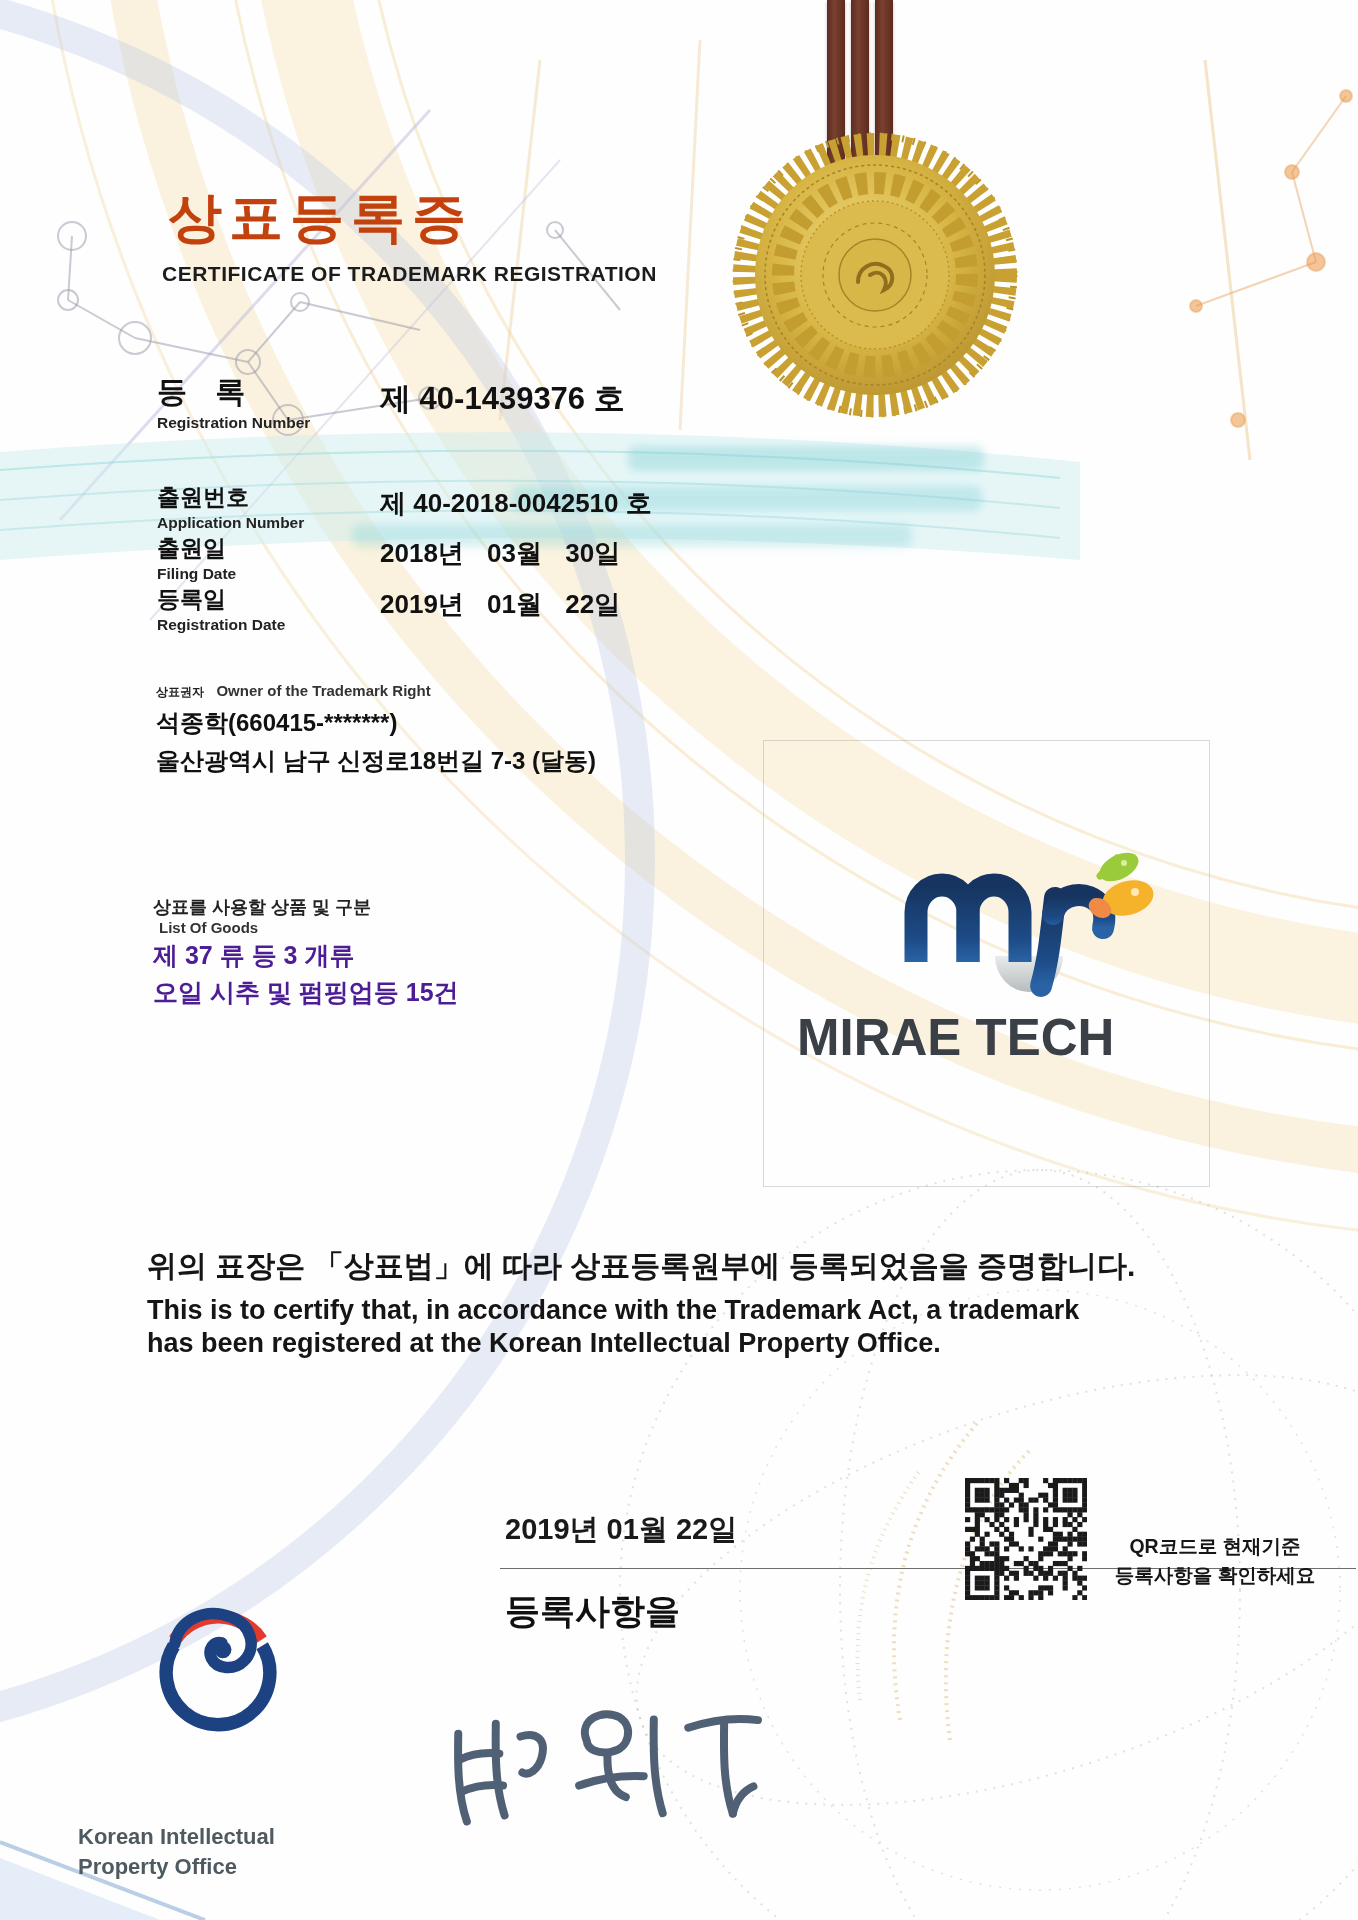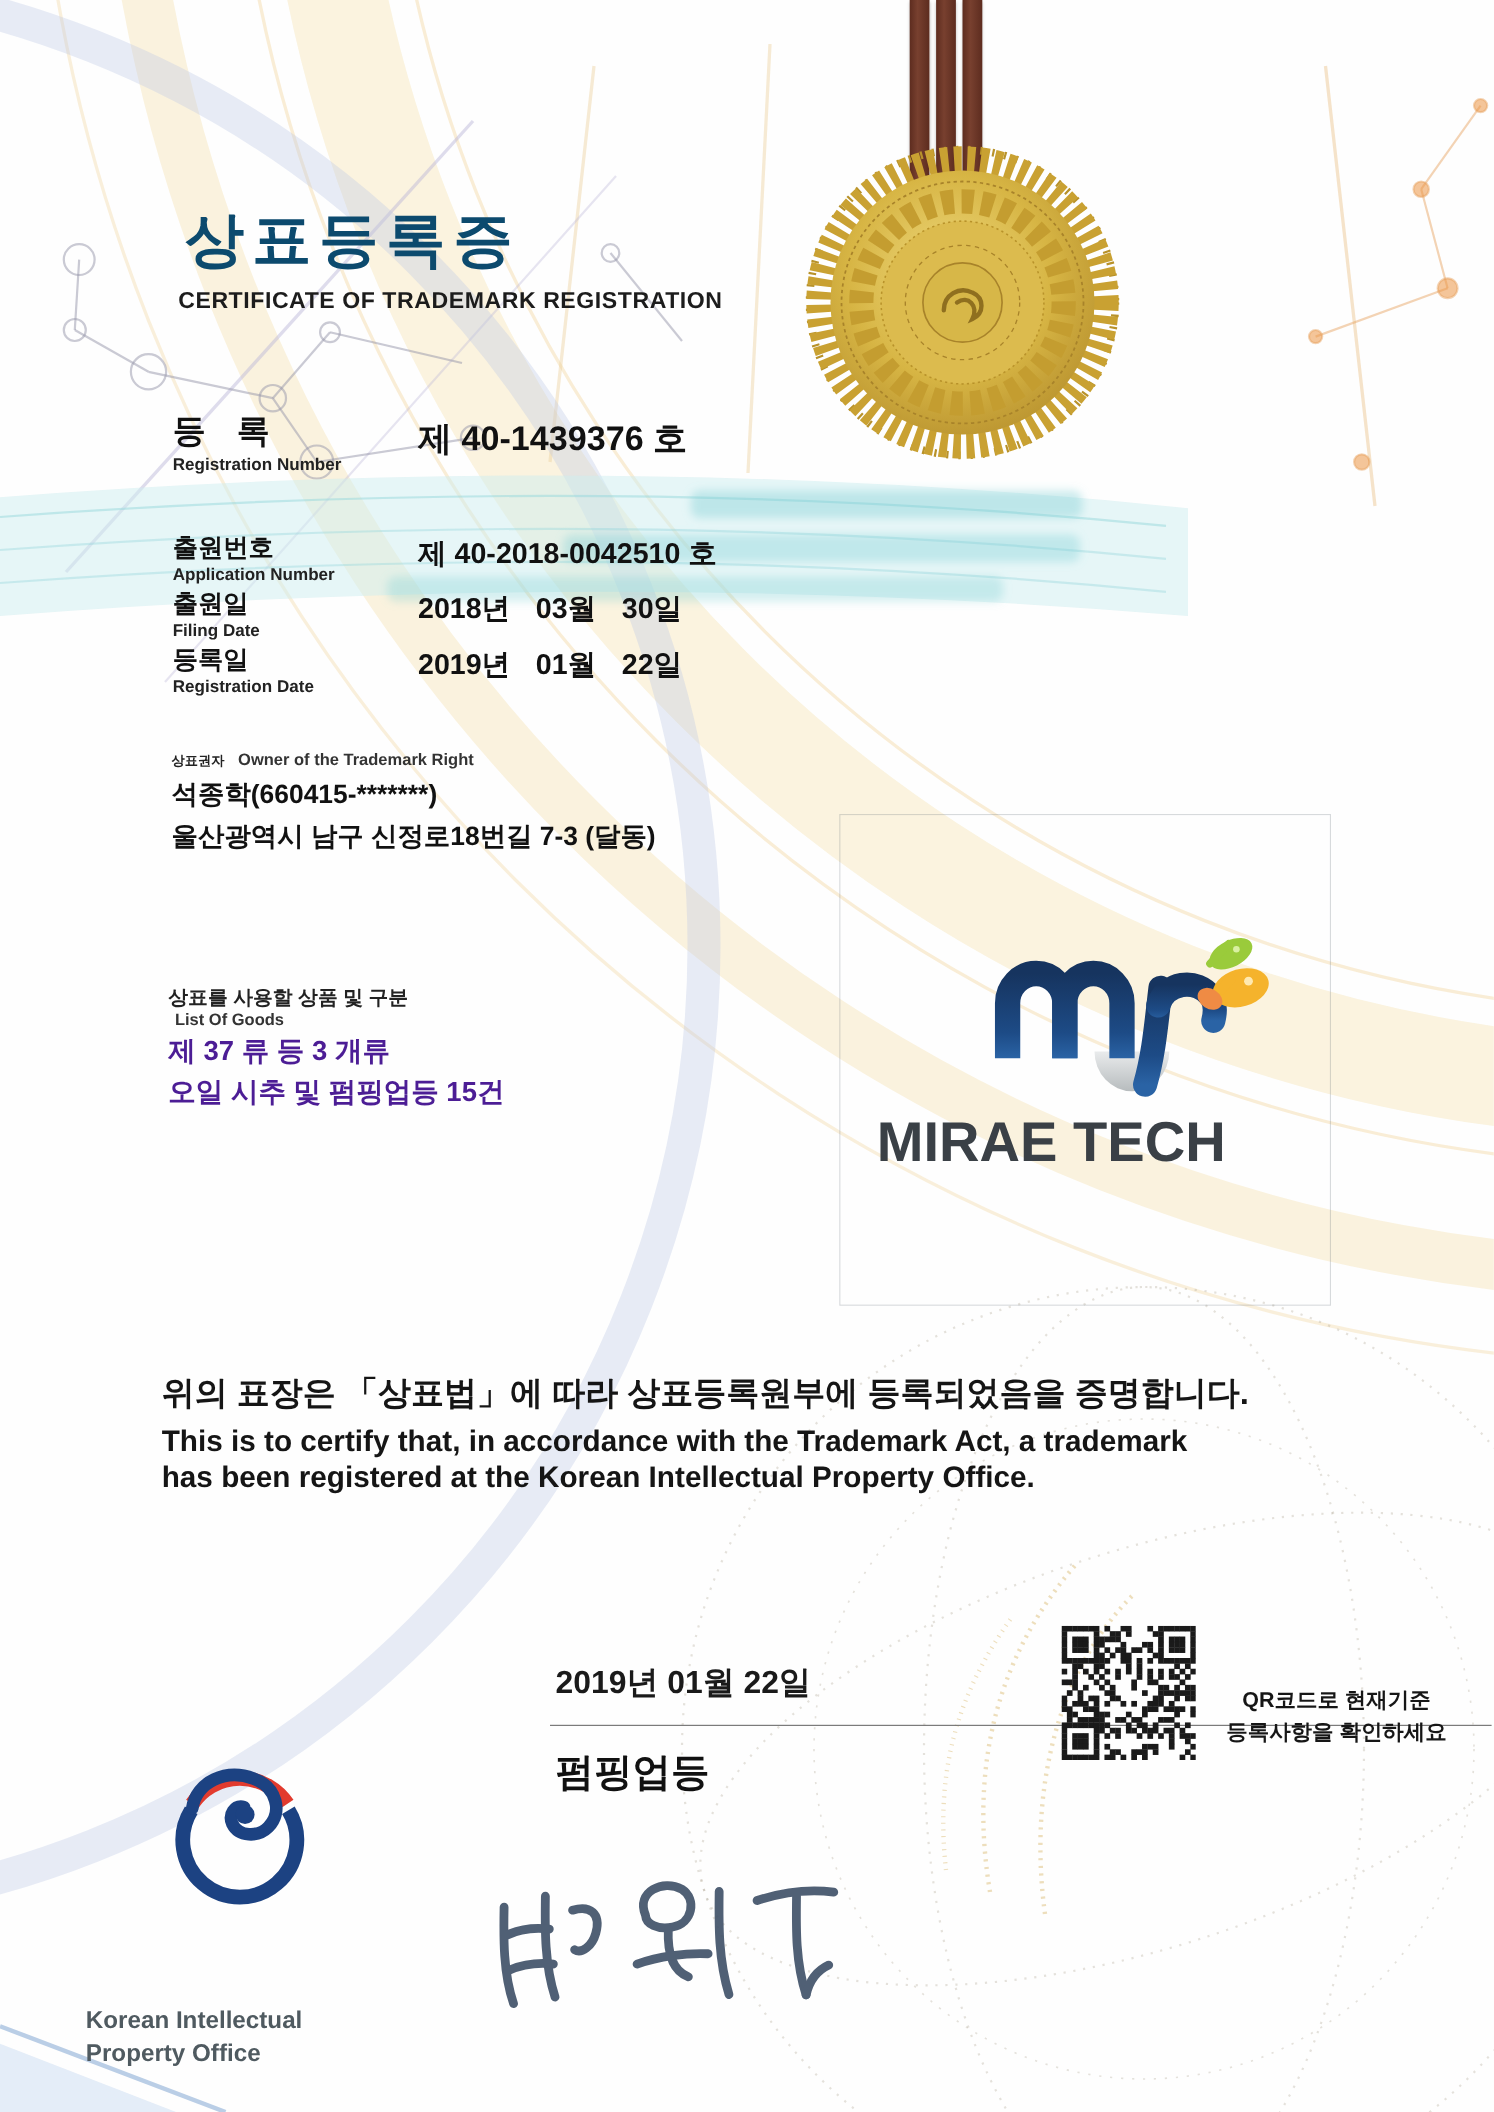--- a/index.html
+++ b/index.html
@@ -1,21 +1,21 @@
 <!DOCTYPE html>
 <html><head>
 <meta charset="utf-8">
 <style>
   html,body{margin:0;padding:0;}
   body{width:1358px;height:1920px;position:relative;overflow:hidden;
        background:#fefefe;font-family:"Liberation Sans",sans-serif;color:#1a1a1a;}
   .abs{position:absolute;}
   .page{position:absolute;inset:0;}
   
-  .title{font-size:54px;font-weight:900;letter-spacing:7px;color:#0c4a6e;font-family:Liberation Mono, monospace;}
+  .title{font-size:54px;font-weight:900;letter-spacing:7px;color:#c2410c;font-family:Liberation Mono, monospace;}
   .subtitle{font-size:21px;font-weight:700;letter-spacing:0.5px;color:#1c1c1c;}
   
   .lab-ko-big{font-size:30px;font-weight:800;letter-spacing:10px;color:#111;}
   .lab-ko{font-size:23px;font-weight:800;color:#111;}
   .lab-en{font-size:15.5px;font-weight:700;color:#222;margin-top:1px;}
   .val-big{font-size:31px;font-weight:800;color:#111;}
   .val{font-size:26px;font-weight:800;color:#111;}
   .val-date{word-spacing:16px;}
   
   .owner-ko{font-size:12px;font-weight:600;color:#222;}
@@ -235,21 +235,21 @@
   <div class="abs stmt-ko" style="left:147px;top:1246px;width:1090px;">위의 표장은 「상표법」에 따라 상표등록원부에 등록되었음을 증명합니다.</div>
   <div class="abs stmt-en" style="left:147px;top:1294px;width:1100px;">
     <div>This is to certify that, in accordance with the Trademark Act, a trademark</div>
     <div>has been registered at the Korean Intellectual Property Office.</div>
   </div>
 
   <div class="abs issue-date" style="left:505px;top:1510px;">2019년 01월 22일</div>
 
   <div class="abs rule" style="left:500px;top:1568px;width:856px;"></div>
 
-  <div class="abs comm-ko" style="left:505px;top:1588px;">펌핑업등</div>
+  <div class="abs comm-ko" style="left:505px;top:1588px;">등록사항을</div>
 
   <svg class="abs" style="left:438px;top:1688px;transform:rotate(-3deg);" width="340" height="150" viewBox="0 0 340 150" aria-label="박원주">
     <g stroke="#3e4f66" stroke-width="8" fill="none" stroke-linecap="round" opacity="0.9">
       <path d="M22,38 C20,66 18,98 26,126"></path>
       <path d="M60,30 C58,60 56,92 64,122"></path>
       <path d="M22,64 C36,58 50,58 62,60"></path>
       <path d="M22,96 C38,90 52,90 64,92"></path>
       <path d="M84,44 C100,40 110,48 104,66 C100,78 90,84 84,80"></path>
       <path d="M150,52 C142,30 168,20 184,30 C198,40 192,62 174,64 C160,66 150,60 150,52"></path>
       <path d="M170,66 C168,88 172,104 186,110"></path>

